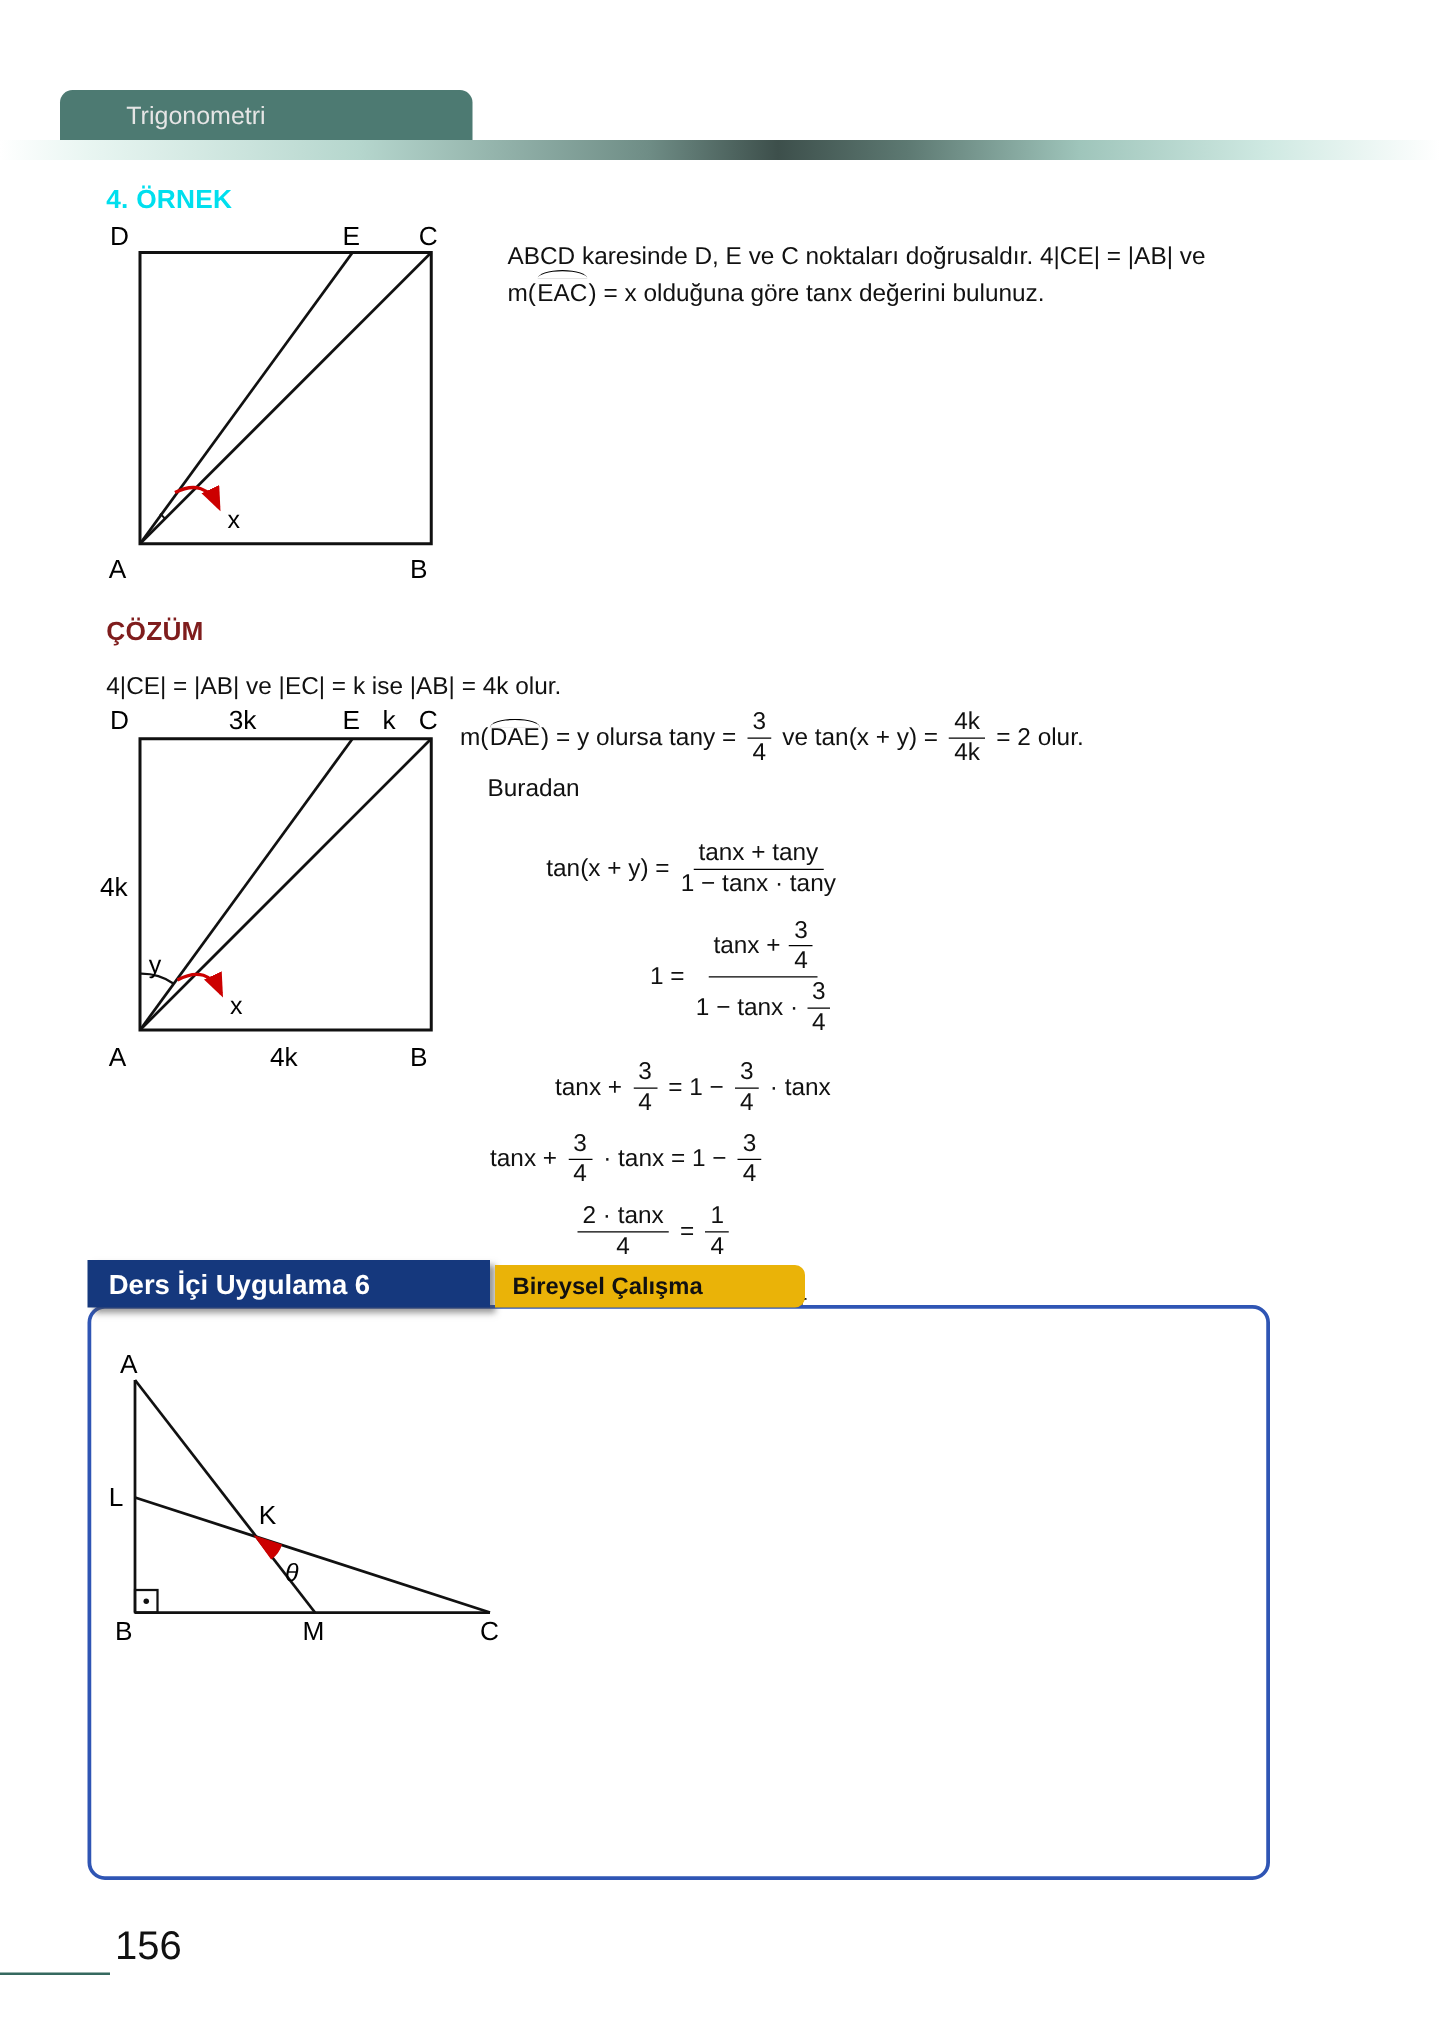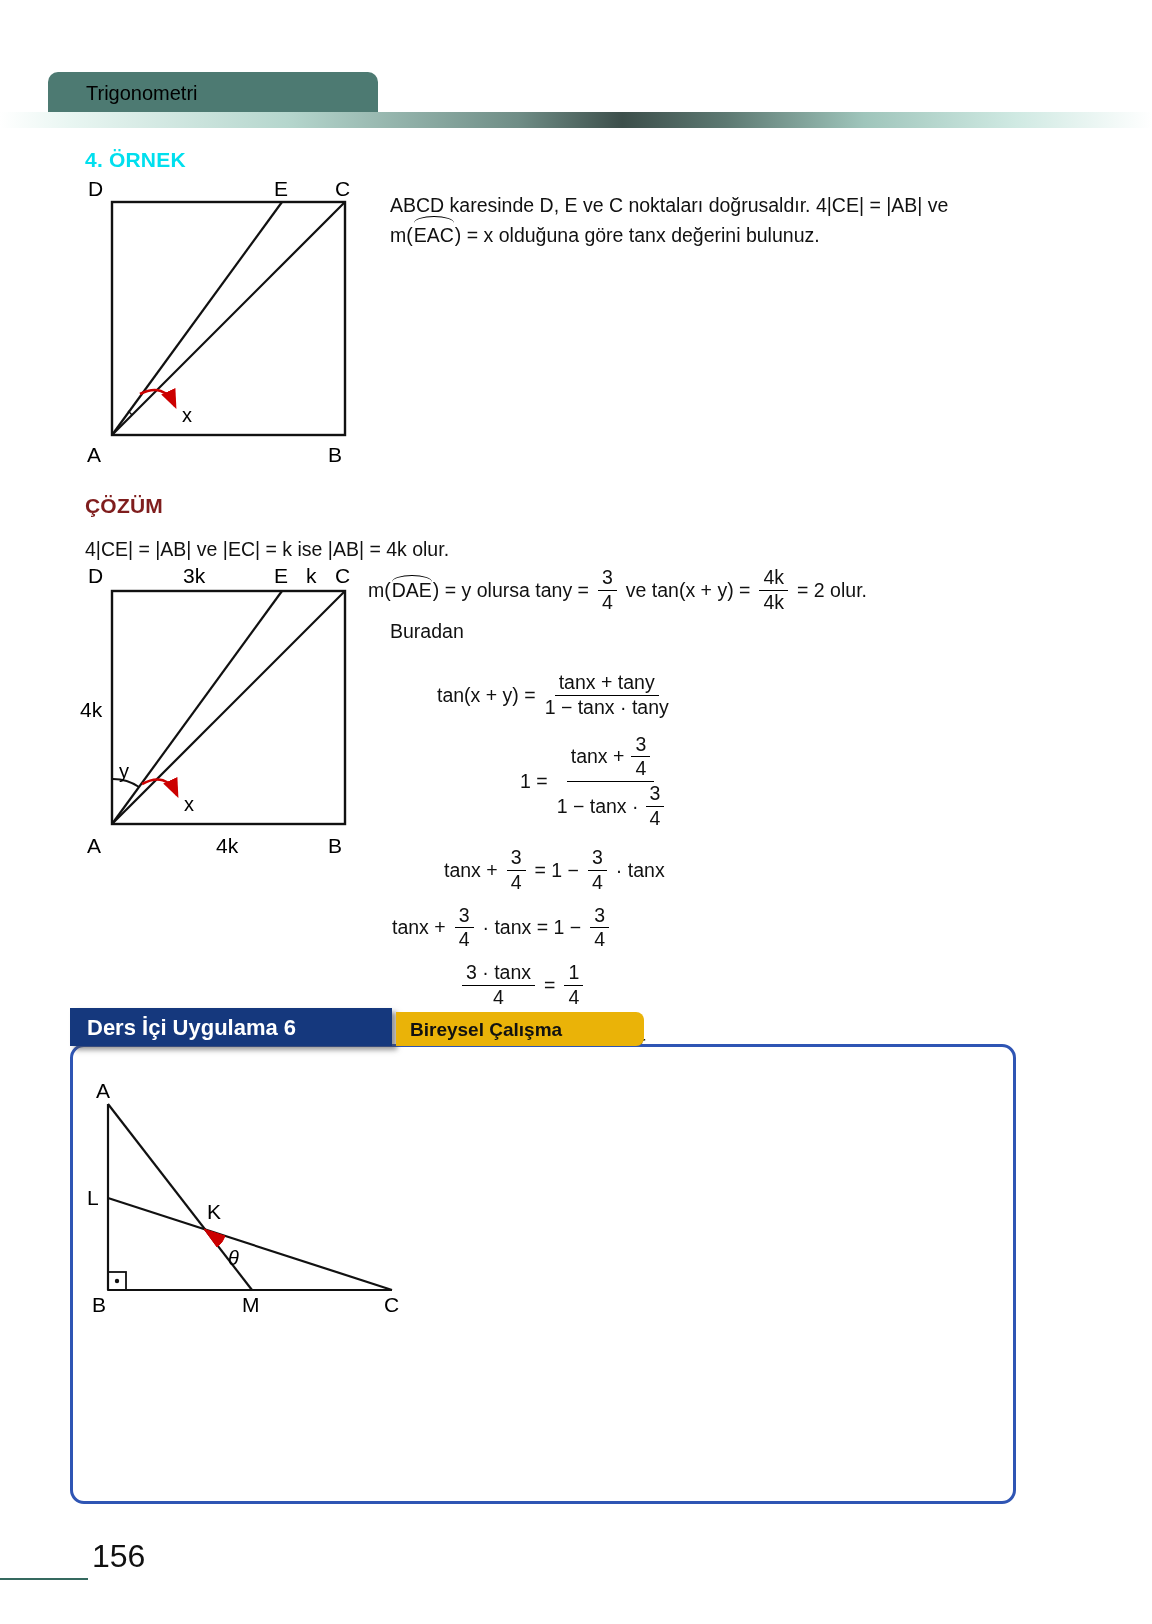--- a/index.html
+++ b/index.html
@@ -4,21 +4,21 @@
 <style>
   html,body { margin:0; padding:0; background:#fff; }
   #page {
     position:relative; width:1152px; height:1624px; background:#ffffff;
     font-family:"Liberation Sans", sans-serif; color:#111; overflow:hidden;
   }
   
   #chapter-tab {
     position:absolute; left:48px; top:72px; width:330px; height:40px;
     background:#4d7a72; border-radius:10px 10px 0 0;
-    color:#000000; font-size:20px; line-height:42px; padding-left:38px; box-sizing:border-box;
+    color:#e5e5e5; font-size:20px; line-height:42px; padding-left:53px; box-sizing:border-box;
   }
   #header-gradient {
     position:absolute; left:0; top:112px; width:1152px; height:16px;
     background:linear-gradient(to right,#ffffff 0%,#e9f6f2 6%,#b5d6cd 25%,#6f8d86 45%,#3d4f4b 54%,#5d7972 63%,#9fc5bb 75%,#cfe9e2 88%,#ffffff 100%);
   }
   .heading-cyan { position:absolute; left:85px; font-size:21px; font-weight:bold; color:#00dfee; letter-spacing:.2px; }
   .heading-green { position:absolute; left:85px; font-size:21px; font-weight:bold; color:#7f1d1d; letter-spacing:.2px; }
   .bodytext { font-size:19.5px; line-height:30px; color:#111; }
   .hat { position:relative; display:inline-block; padding:0 1px; }
   .hat::before {
@@ -85,21 +85,21 @@
     <path d="M 50 231 A 28 28 0 0 1 54 235" fill="none" stroke="#111" stroke-width="1.6"></path>
     <path d="M 62 214 Q 86 202 97 226" fill="none" stroke="#cc0000" stroke-width="2.6" marker-end="url(#arr)"></path>
     <text x="10" y="16" font-size="21">D</text>
     <text x="196" y="16" font-size="21">E</text>
     <text x="257" y="16" font-size="21">C</text>
     <text x="9" y="282" font-size="21">A</text>
     <text x="250" y="282" font-size="21">B</text>
     <text x="104" y="242" font-size="20">x</text>
   </svg>
 
-  <div class="bodytext" style="position:absolute;left:390px;top:190px;width:640px;">
+  <div class="bodytext" style="position:absolute;left:406px;top:190px;width:640px;">
     <div>ABCD karesinde D, E ve C noktaları doğrusaldır. 4|CE| = |AB| ve</div>
     <div>
       <span>m(</span><span class="hat">EAC</span><span>) = x olduğuna göre tanx değerini bulunuz.</span>
     </div>
   </div>
 
   <div class="heading-green" style="top:494px;">ÇÖZÜM</div>
   <div class="bodytext" style="position:absolute;left:85px;top:534px;">4|CE| = |AB| ve |EC| = k ise |AB| = 4k olur.</div>
 
   <svg style="position:absolute;left:78px;top:565px;" width="310" height="305" viewBox="0 0 310 305">
@@ -188,21 +188,21 @@
         </span>
       <span>· tanx = 1 −</span>
       <span class="frac">
           <span class="n">3</span>
           <span class="d">4</span>
         </span>
     </div>
 
     <div class="eqrow" style="margin-left:72px;margin-bottom:11px;">
       <span class="frac">
-          <span class="n">3 · tanx</span>
+          <span class="n">2 · tanx</span>
           <span class="d">4</span>
         </span>
       <span>=</span>
       <span class="frac">
           <span class="n">1</span>
           <span class="d">4</span>
         </span>
     </div>
 
     <div class="eqrow" style="margin-left:100px;">

